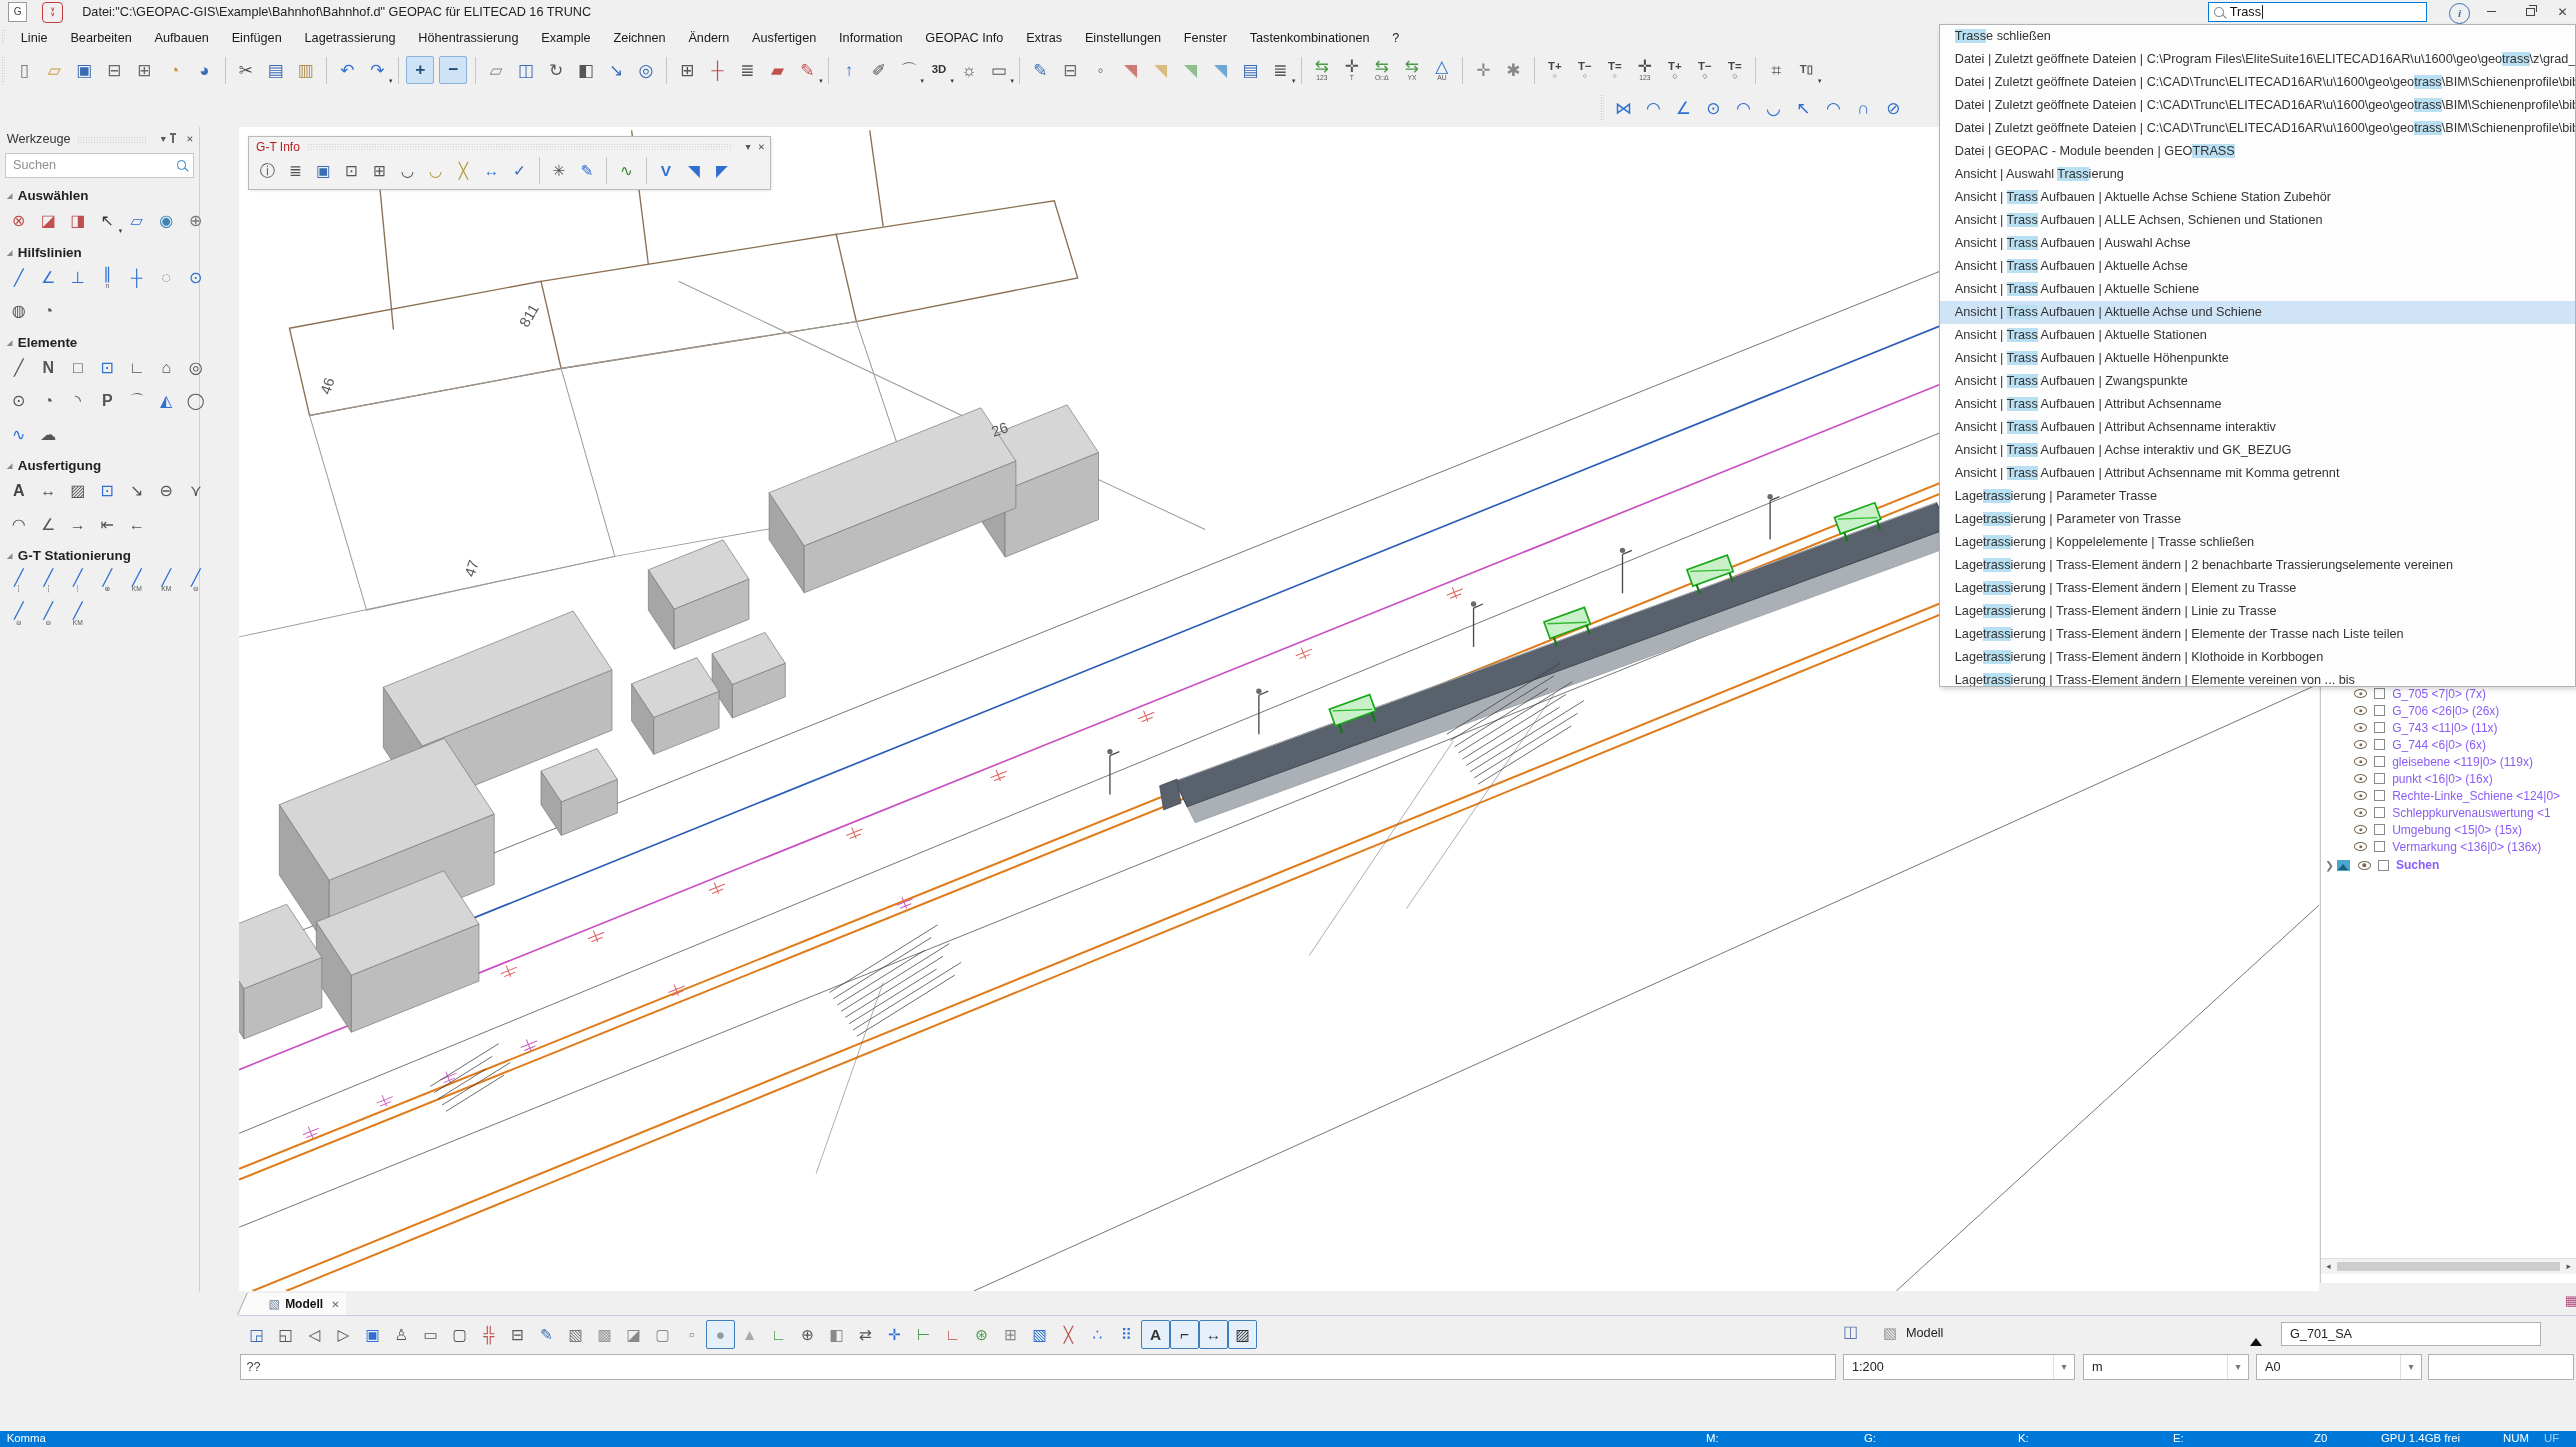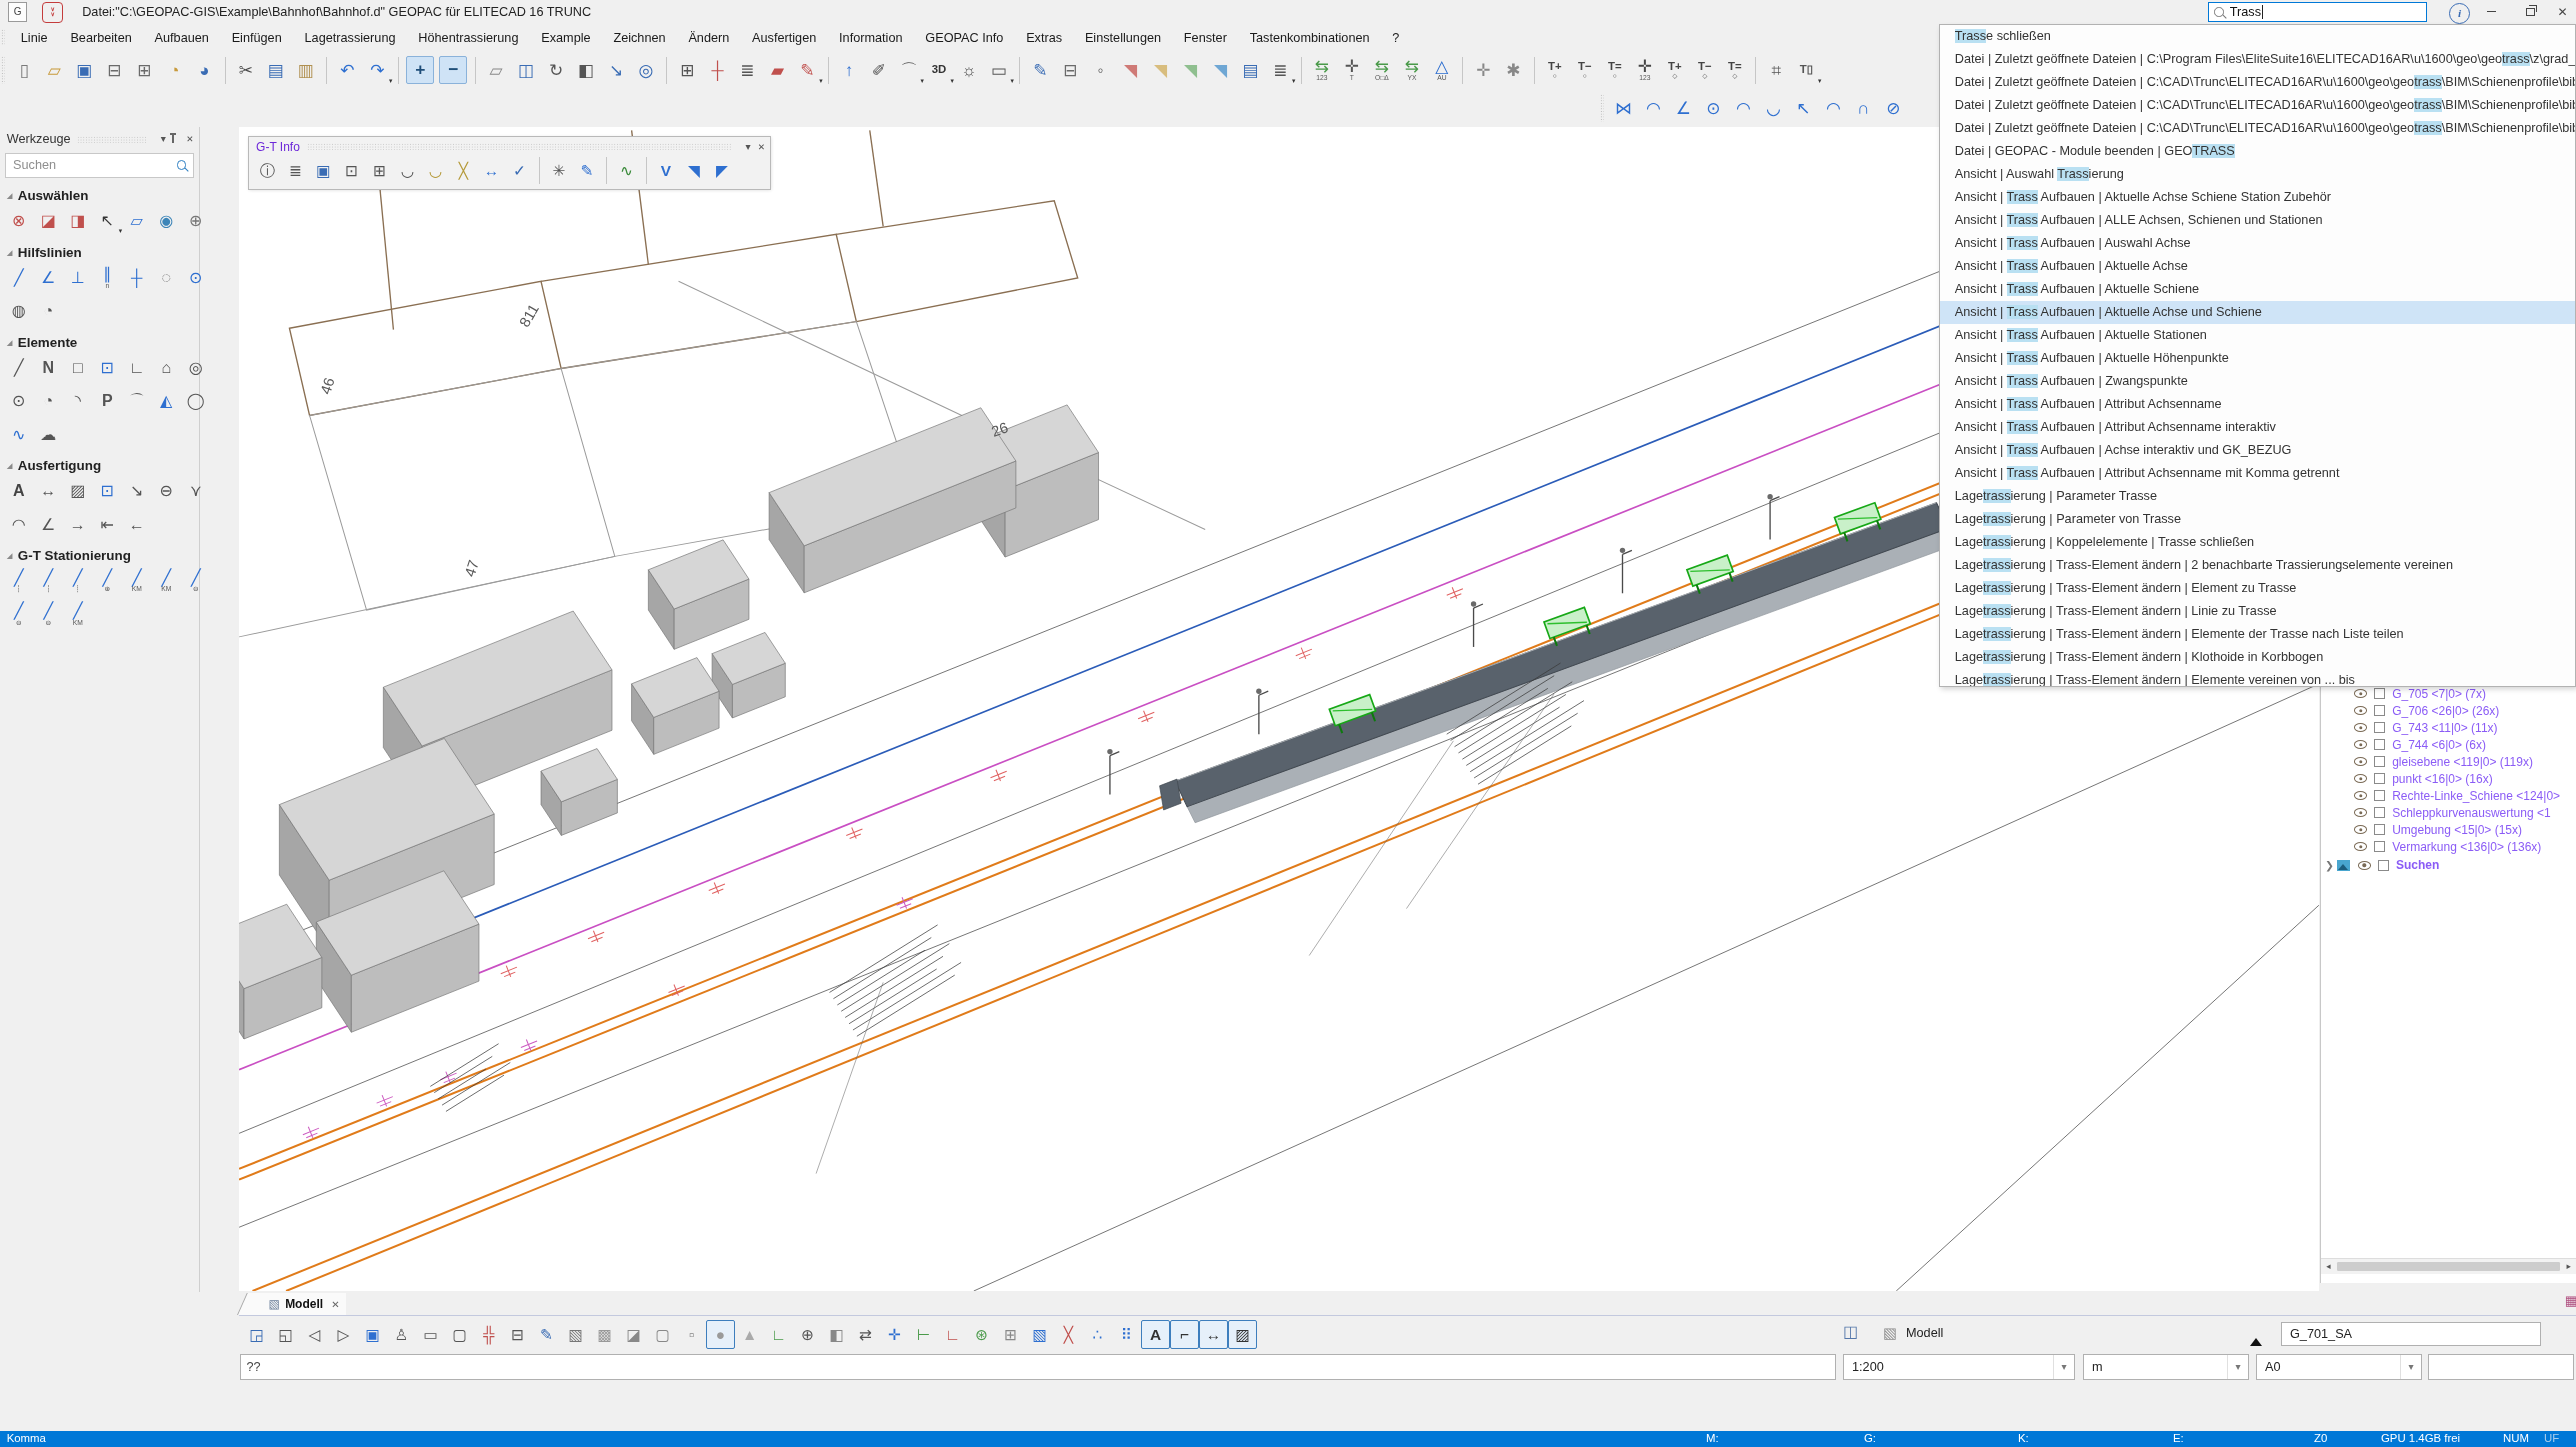--- a/index.html
+++ b/index.html
@@ -65,21 +65,21 @@
   .sect-row .icell{min-width:29.5px;height:29.5px;}
   .sect-row .icell .g{font-size:16px;}
 
   
   .canvas{position:absolute;left:239px;top:127px;width:2080px;height:1164px;background:#ffffff;overflow:hidden;}
   .plabel{font-size:22px;fill:#5a5a5a;font-family:"Liberation Sans",sans-serif;}
 
   
   .gtinfo{position:absolute;left:9.4px;top:8.7px;width:521px;background:#f2f2f2;border:0.7px solid #b9b9b9;box-shadow:1.3px 1.3px 3.4px rgba(0,0,0,0.15);}
   .gt-head{height:17.4px;display:flex;align-items:center;padding:1.3px 5.4px 0 6.7px;}
-  .gt-title{font-size:12px;color:#6d28d9;}
+  .gt-title{font-size:12px;color:#b91c1c;}
   .gt-body{display:flex;align-items:center;padding:1.3px 2.7px 4px 4px;}
   .gt-body .icell{min-width:28px;height:28px;}
   .gt-body .icell .g{font-size:15.4px;}
 
   
   .rightpanel{position:absolute;left:2320px;top:127px;width:256px;height:1156px;background:#fff;border-left:0.7px solid #c8c8c8;box-sizing:border-box;overflow:hidden;}
   .lrow{position:relative;height:17px;display:flex;align-items:center;white-space:nowrap;overflow:hidden;}
   .lrow .eye{margin-left:33px;}
   .eye{width:13.4px;height:8.7px;border:1.3px solid #7a6a55;border-radius:50%;position:relative;display:inline-block;box-sizing:border-box;flex:none;}
   .eye::after{content:"";position:absolute;left:50%;top:50%;transform:translate(-50%,-50%);width:3.4px;height:3.4px;border-radius:50%;background:#7a6a55;}

